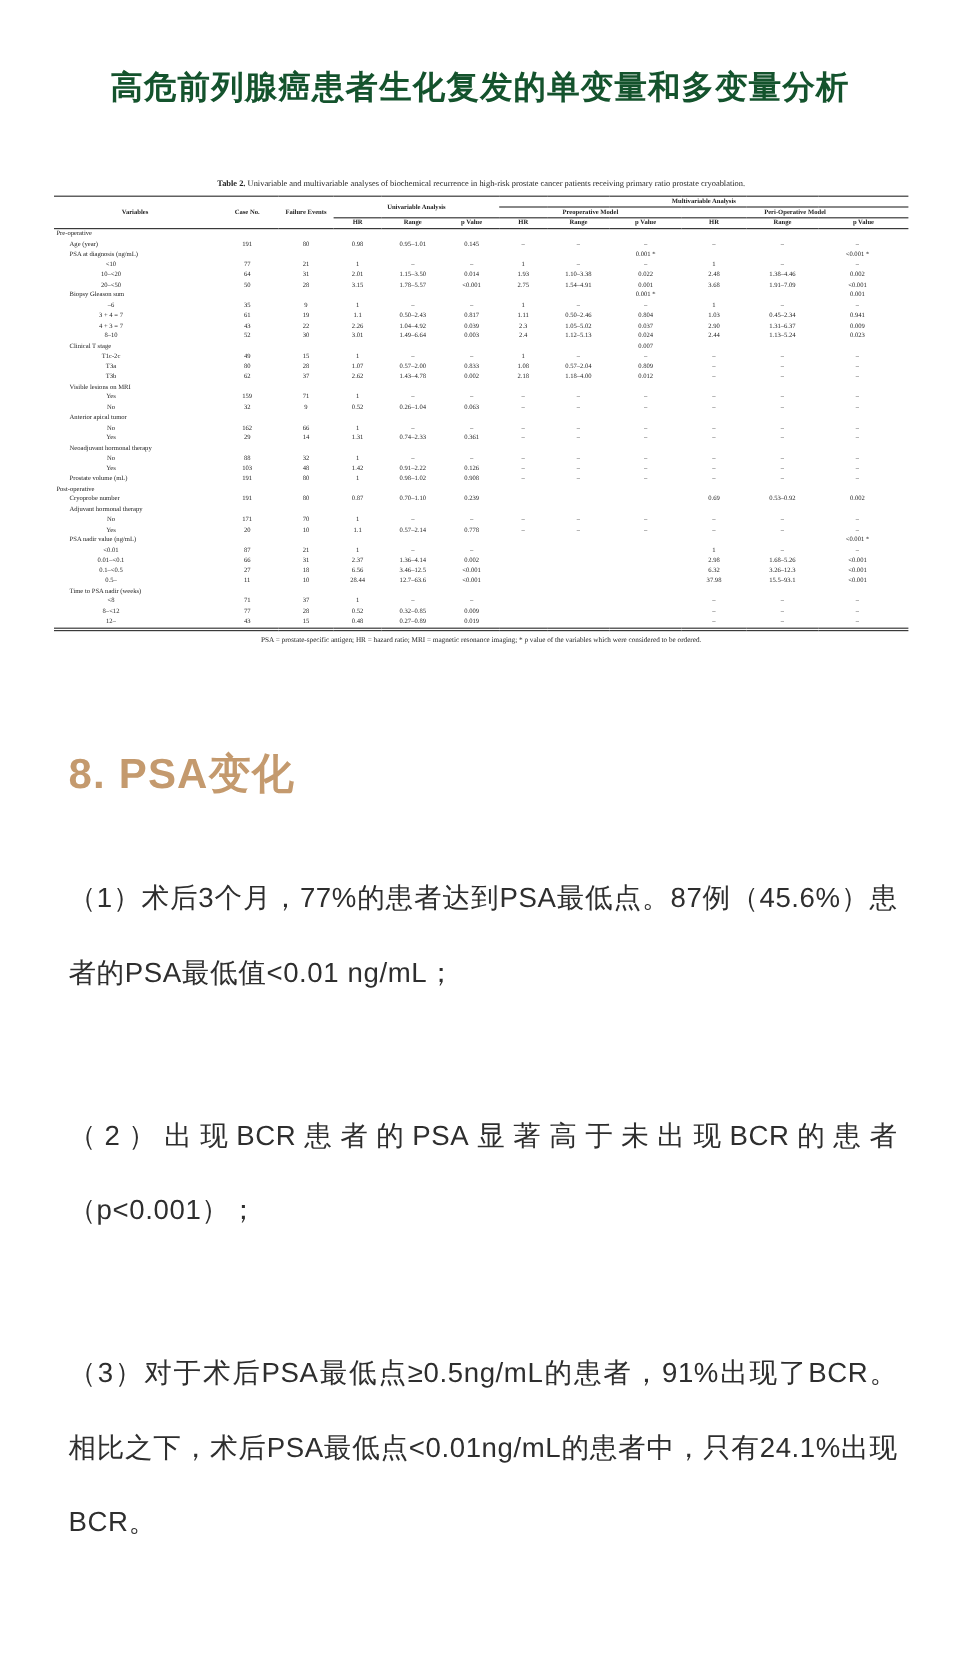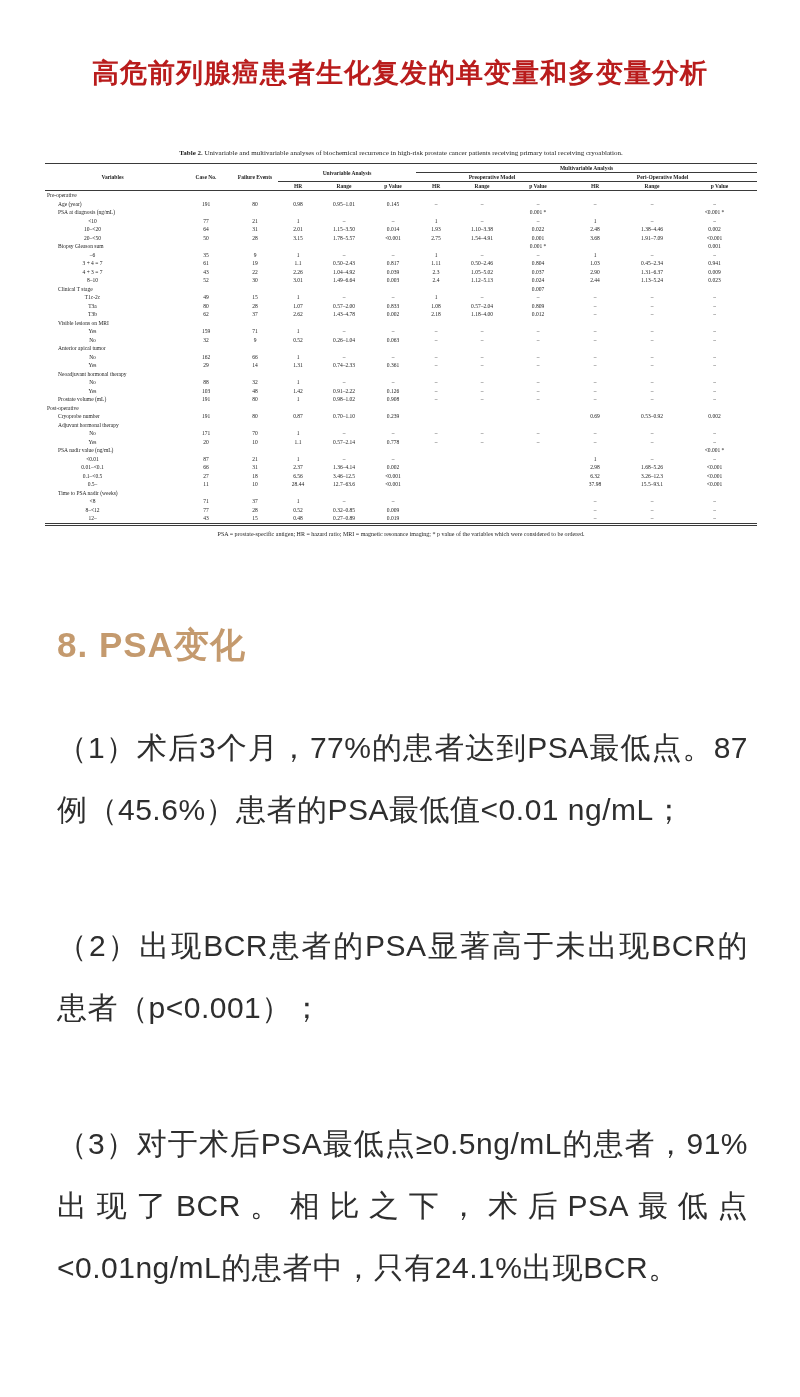--- a/index.html
+++ b/index.html
@@ -4,21 +4,21 @@
 <style>
   html,body{margin:0;padding:0;}
   body{
     width:800px;height:1397px;background:#ffffff;overflow:hidden;
     font-family:"Liberation Sans",sans-serif;
   }
   
   .article-title{
     margin:55px 30px 0;text-align:center;
     font-size:27px;font-weight:bold;letter-spacing:1px;
-    color:#b91c1c;
+    color:#14532d;
   }
   
   .table-wrap{margin:58px 43px 0 45px;width:712px;color:#1d1d1d;
     font-family:"Liberation Serif",serif;}
   .caption{text-align:center;font-size:7px;line-height:9px;margin-bottom:5px;color:#1d1d1d;}
   .caption b{font-weight:bold;}
   table.paper{
     border-collapse:collapse;table-layout:fixed;width:712px;
     font-size:5.5px;color:#1d1d1d;
     border-top:1.5px solid #3a3a3a;border-bottom:3px double #3a3a3a;
@@ -41,34 +41,34 @@
   table.paper td.lvl1{padding-left:13px;}
   table.paper td.lvl2{text-align:center;padding-right:40px;}
   table.paper td:last-child{padding-right:10px;}
   .footnote{text-align:center;font-size:6px;line-height:8px;margin-top:4px;color:#1d1d1d;}
   
   .section-heading{
     margin:84px 0 0 57px;font-size:35px;font-weight:bold;
     letter-spacing:1px;color:#c49a6e;
   }
   .para{
-    margin:74px 52px 0 57px;font-size:30px;line-height:62px;
+    margin:74px 52px 0 57px;font-size:23px;line-height:62px;
     text-align:justify;letter-spacing:0.5px;color:#2e2e2e;
   }
   .para.first{margin-top:48px;}
 </style>
 </head>
 <body>
 
 <h1 class="article-title">高危前列腺癌患者生化复发的单变量和多变量分析</h1>
 
 <div class="table-wrap">
   <div class="caption">
     <b>Table 2.</b>
-    <span>Univariable and multivariable analyses of biochemical recurrence in high-risk prostate cancer patients receiving primary total receiving cryoablation.</span>
+    <span>Univariable and multivariable analyses of biochemical recurrence in high-risk prostate cancer patients receiving primary ratio prostate cryoablation.</span>
   </div>
 
   <table class="paper">
     <colgroup>
       <col class="c-var">
         <col class="c-case">
         <col class="c-fail">
       <col class="c-uhr">
         <col class="c-urange">
         <col class="c-up">

